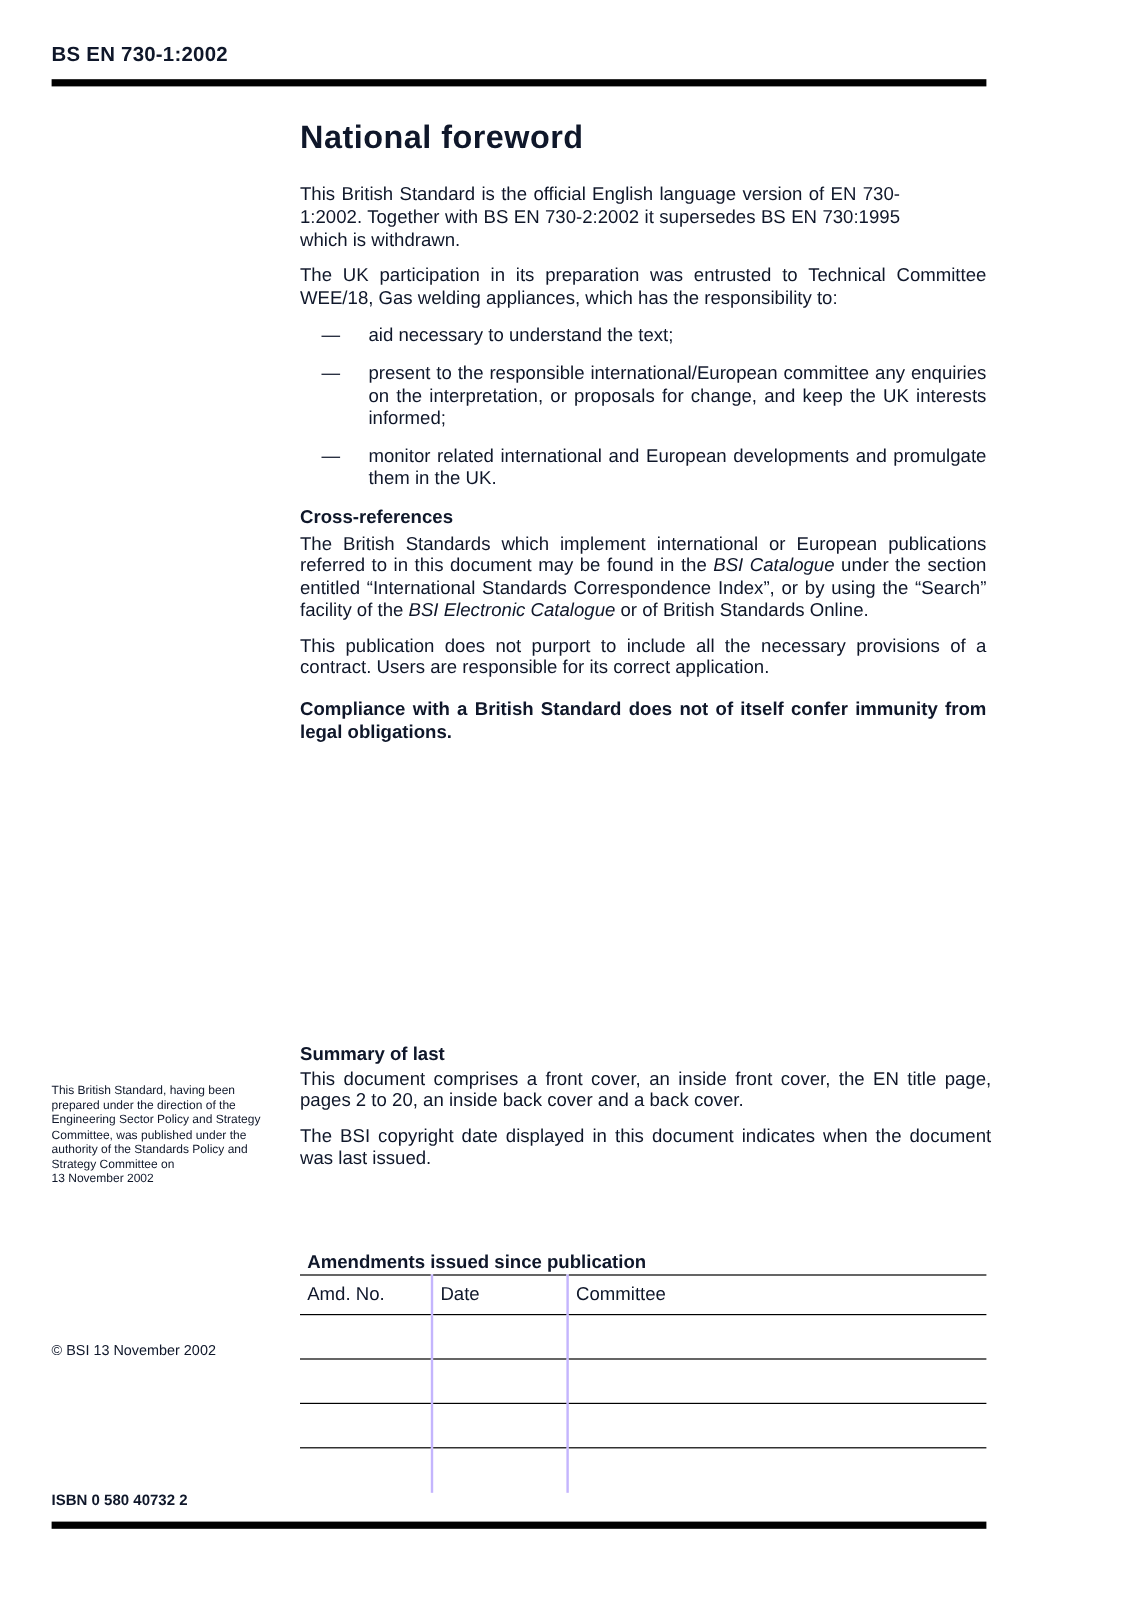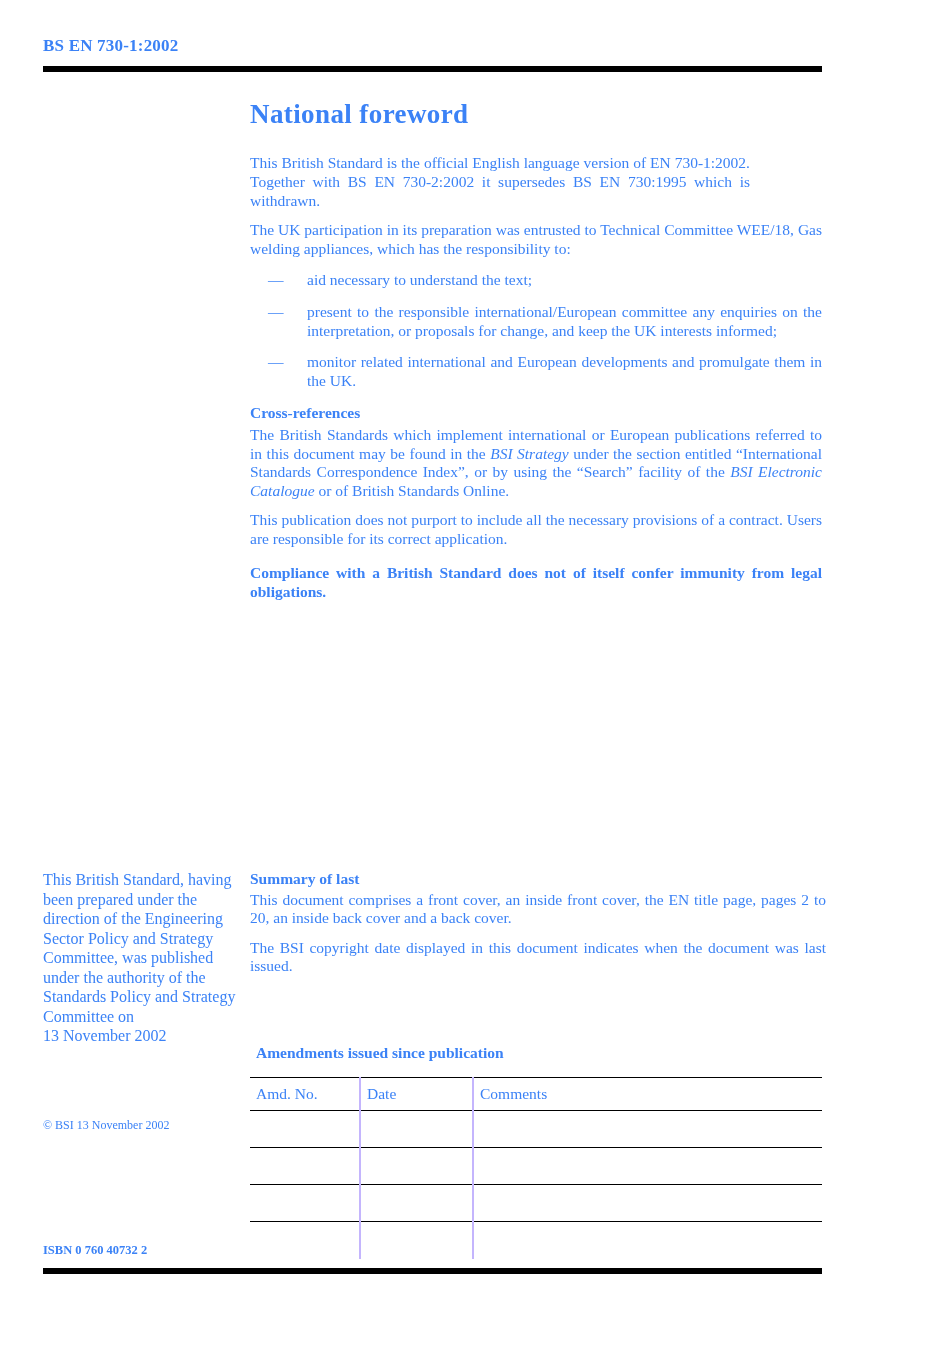--- a/index.html
+++ b/index.html
@@ -1,47 +1,47 @@
 <!DOCTYPE html>
 <html><head>
 <meta charset="utf-8">
 <style>
   * { margin:0; padding:0; box-sizing:border-box; }
   html,body { background:#ffffff; }
   .page {
     position:relative; width:950px; height:1345px; background:#ffffff;
-    font-family:Liberation Serif, serif; color:#3b82f6; overflow:hidden;
+    font-family:Liberation Sans, sans-serif; color:#0f172a; overflow:hidden;
   }
   .doc-ref { position:absolute; left:43px; top:36px; font-size:17px; font-weight:bold; letter-spacing:0.2px; }
   .rule-top { position:absolute; left:43px; top:66px; width:779px; height:6px; background:#000; }
   .rule-bottom { position:absolute; left:43px; top:1268px; width:779px; height:6px; background:#000; }
 
   .main { position:absolute; left:250px; top:98px; width:572px; font-size:15.5px; line-height:1.2; }
   .title { font-size:27px; font-weight:bold; margin-bottom:24px; letter-spacing:0.4px; }
   .main p { margin-bottom:11px; text-align:justify; }
   .narrow { max-width:500px; }
   .subhead { font-weight:bold; margin:14px 0 3px 0; }
   .bold-para { font-weight:bold; margin-top:16px; }
   .bullet { display:flex; margin:13px 0 13px 18px; }
   .bullet .dash { flex:0 0 39px; }
   .bullet .btext { flex:1; text-align:justify; }
 
   .side-note {
-    position:absolute; left:43px; top:870px; width:195px;
-    font-size:16px; line-height:1.22; white-space:pre-line;
+    position:absolute; left:43px; top:904px; width:195px;
+    font-size:10px; line-height:1.22; white-space:pre-line;
   }
   .copyright { position:absolute; left:43px; top:1118px; font-size:12px; }
   .isbn { position:absolute; left:43px; top:1243px; font-size:12.5px; font-weight:bold; }
 
   .summary { position:absolute; left:250px; top:870px; width:576px; font-size:15.5px; line-height:1.2; }
   .summary .subhead { margin:0 0 2px 0; }
   .summary p { margin-bottom:11px; text-align:justify; }
 
   .amendments { position:absolute; left:250px; top:1044px; width:572px; font-size:15.5px; }
-  .amendments .heading { font-weight:bold; padding-left:6px; margin-bottom:15px; }
+  .amendments .heading { font-weight:bold; padding-left:6px; }
   table.amd { width:100%; border-collapse:collapse; table-layout:fixed; }
   table.amd col.c1 { width:110px; }
   table.amd col.c2 { width:113px; }
   table.amd th {
     font-weight:normal; text-align:left; font-size:15.5px;
     height:33px; padding-left:6px; vertical-align:middle;
     border-top:1px solid #000; border-bottom:1px solid #000;
   }
   table.amd td { height:37px; padding-left:6px; }
   table.amd .vline { border-right:2px solid #c4b5fd; }
@@ -70,50 +70,50 @@
       <span class="dash">—</span>
       <span class="btext">present to the responsible international/European committee any enquiries on the interpretation, or proposals for change, and keep the UK interests informed;</span>
     </div>
     <div class="bullet">
       <span class="dash">—</span>
       <span class="btext">monitor related international and European developments and promulgate them in the UK.</span>
     </div>
 
 
     <div class="subhead">Cross-references</div>
-    <p><span>The British Standards which implement international or European publications referred to in this document may be found in the </span><em>BSI Strategy</em><span> under the section entitled “International Standards Correspondence Index”, or by using the “Search” facility of the </span><em>BSI Electronic Catalogue</em><span> or of British Standards Online.</span></p>
+    <p><span>The British Standards which implement international or European publications referred to in this document may be found in the </span><em>BSI Catalogue</em><span> under the section entitled “International Standards Correspondence Index”, or by using the “Search” facility of the </span><em>BSI Electronic Catalogue</em><span> or of British Standards Online.</span></p>
 
     <p>This publication does not purport to include all the necessary provisions of a contract. Users are responsible for its correct application.</p>
     <p class="bold-para">Compliance with a British Standard does not of itself confer immunity from legal obligations.</p>
   </div>
 
   <div class="side-note">This British Standard, having been prepared under the direction of the Engineering Sector Policy and Strategy Committee, was published under the authority of the Standards Policy and Strategy Committee on
 13 November 2002</div>
   <div class="copyright">© BSI 13 November 2002</div>
-  <div class="isbn">ISBN 0 760 40732 2</div>
+  <div class="isbn">ISBN 0 580 40732 2</div>
 
   <div class="summary">
     <div class="subhead">Summary of last</div>
     <p>This document comprises a front cover, an inside front cover, the EN title page, pages 2 to 20, an inside back cover and a back cover.</p>
     <p>The BSI copyright date displayed in this document indicates when the document was last issued.</p>
   </div>
 
   <div class="amendments">
     <div class="heading">Amendments issued since publication</div>
     <table class="amd">
       <colgroup>
           <col class="c1">
           <col class="c2">
           <col>
         </colgroup>
       <thead>
         <tr>
           <th class="vline">Amd. No.</th>
           <th class="vline">Date</th>
-          <th>Comments</th>
+          <th>Committee</th>
         </tr>
       </thead>
       <tbody>
         <tr>
           <td class="vline"></td>
           <td class="vline"></td>
           <td></td>
         </tr>
         <tr>
           <td class="vline"></td>

